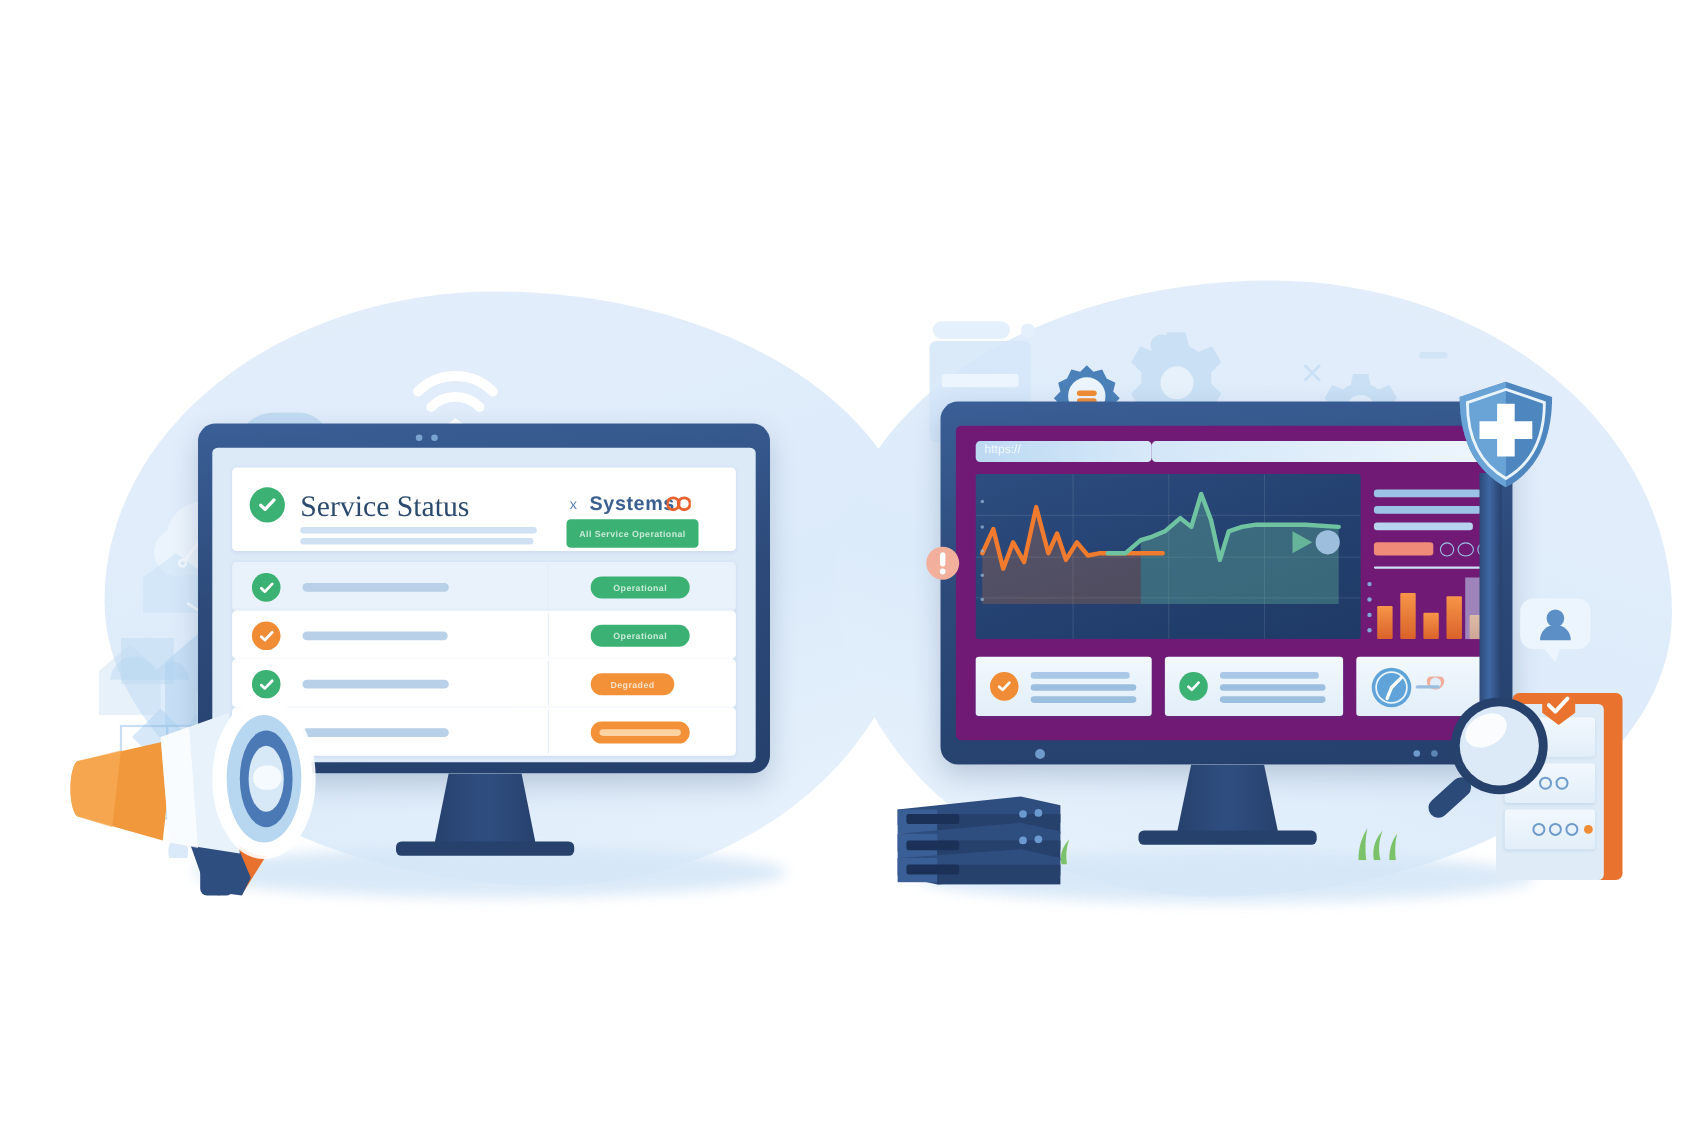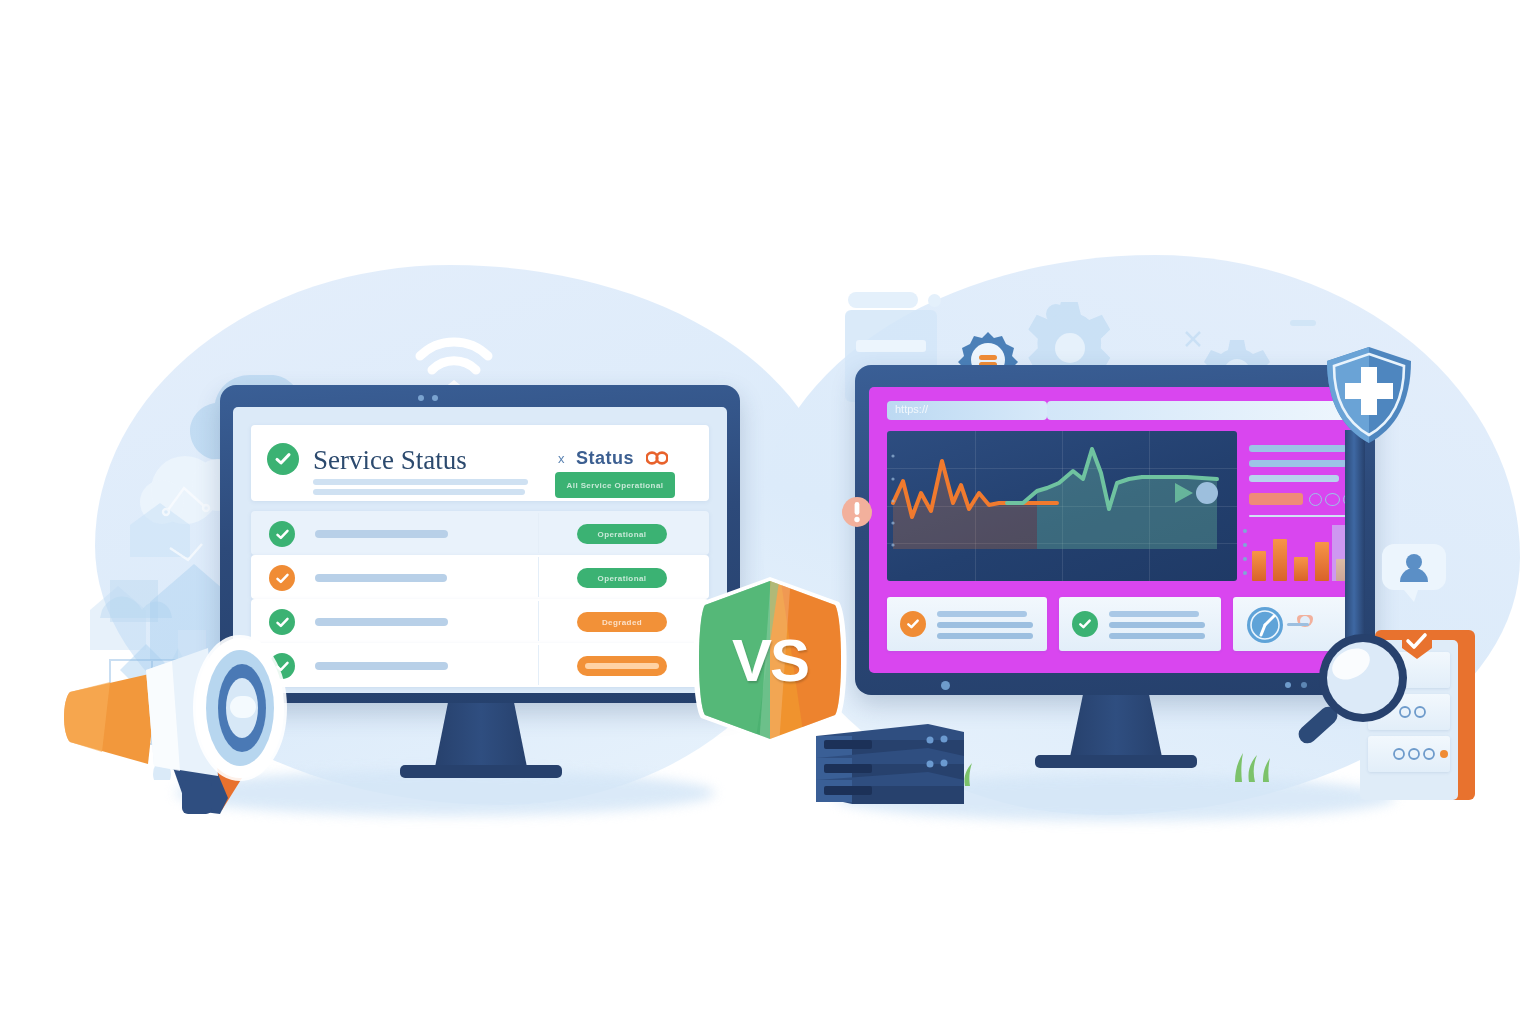--- a/index.html
+++ b/index.html
@@ -294,21 +294,21 @@
   </svg>
 
   <div class="deco-shape" style="left:845px;top:310px;width:92px;height:92px;background:#d3e6f8;border-radius:6px;opacity:.85"></div>
   <div class="deco-shape" style="left:856px;top:340px;width:70px;height:12px;background:#ecf5fd;border-radius:3px;opacity:1"></div>
   <div class="deco-shape" style="left:848px;top:292px;width:70px;height:16px;background:#e4f0fb;border-radius:8px;opacity:1"></div>
   <div class="deco-shape" style="left:928px;top:294px;width:13px;height:13px;background:#e4f0fb;border-radius:50%;opacity:1"></div>
 
   <div class="ground" style="left:175px;top:770px;width:540px;height:46px;"></div>
   <div class="ground" style="left:835px;top:775px;width:560px;height:46px;"></div>
 
-  <div class="monitor" style="left:180px;top:385px;width:520px;height:410px;margin-left:40px;">
+  <div class="monitor" style="left:180px;top:385px;width:520px;height:410px;">
 
     <svg style="position:absolute;left:190px;top:-55px;width:88px;height:62px;" viewBox="0 0 88 62">
       <g fill="none" stroke="#ffffff" stroke-width="9" stroke-linecap="round">
         <path d="M10 26 a48 48 0 0 1 68 0"></path>
         <path d="M22 40 a31 31 0 0 1 44 0"></path>
       </g>
       <path d="M44 50 l10 8 -10 10 -10 -10z" fill="#ffffff"></path>
     </svg>
 
     <div class="monitor-frame" style="left:0;top:0;width:520px;height:318px;"></div>
@@ -321,21 +321,21 @@
 
       <div class="check green" style="left:34px;top:36px;width:32px;height:32px;">
         <svg width="18" height="18" viewBox="0 0 18 18">
             <path d="M3 9.4 L7 13 L15 4.6" stroke="#ffffff" stroke-width="3" fill="none" stroke-linecap="round" stroke-linejoin="round"></path>
           </svg>
       </div>
 
       <div class="headline" style="left:80px;top:38px;font-size:27px;line-height:30px;">Service Status</div>
 
       <div class="logo-text" style="left:325px;top:44px;font-size:13px;color:#5b83b2;font-weight:400;">x</div>
-      <div class="logo-text" style="left:343px;top:41px;font-size:18px;">Status</div>
+      <div class="logo-text" style="left:343px;top:41px;font-size:18px;">Systems</div>
       <svg style="position:absolute;left:413px;top:44px;width:22px;height:14px;" viewBox="0 0 22 14">
         <circle cx="6" cy="7" r="5.4" fill="none" stroke="#e8622c" stroke-width="2.6"></circle>
         <circle cx="16" cy="7" r="5.4" fill="none" stroke="#e8622c" stroke-width="2.6"></circle>
       </svg>
 
       <div class="bar light" style="left:80px;top:72px;width:215px;height:6px;"></div>
       <div class="bar light" style="left:80px;top:82px;width:212px;height:6px;"></div>
 
       <div class="pill green" style="left:322px;top:65px;width:120px;height:26px;border-radius:4px;font-size:8px;">All Service Operational</div>
 
@@ -360,42 +360,42 @@
       <div class="pill green" style="left:344px;top:161px;width:90px;height:20px;">Operational</div>
 
       <div class="status-card" style="left:18px;top:192px;width:458px;height:44px;"></div>
       <div class="check green" style="left:36px;top:202px;width:26px;height:26px;">
         <svg width="15" height="15" viewBox="0 0 18 18">
             <path d="M3 9.4 L7 13 L15 4.6" stroke="#ffffff" stroke-width="3" fill="none" stroke-linecap="round" stroke-linejoin="round"></path>
           </svg>
       </div>
       <div class="bar" style="left:82px;top:211px;width:133px;height:8px;"></div>
       <div class="row-divider-v" style="left:305px;top:194px;height:40px;"></div>
-      <div class="pill orange" style="left:344px;top:205px;width:90px;height:20px;">Degraded</div>
+      <div class="pill orange" style="left:344px;top:205px;width:76px;height:20px;">Degraded</div>
 
       <div class="status-card" style="left:18px;top:236px;width:458px;height:44px;"></div>
       <div class="check green" style="left:36px;top:246px;width:26px;height:26px;">
         <svg width="15" height="15" viewBox="0 0 18 18">
             <path d="M3 9.4 L7 13 L15 4.6" stroke="#ffffff" stroke-width="3" fill="none" stroke-linecap="round" stroke-linejoin="round"></path>
           </svg>
       </div>
       <div class="bar" style="left:82px;top:255px;width:133px;height:8px;"></div>
       <div class="row-divider-v" style="left:305px;top:238px;height:40px;"></div>
       <div class="pill orange" style="left:344px;top:249px;width:90px;height:20px;"></div>
       <div class="bar" style="left:352px;top:256px;width:74px;height:6px;background:#ffd2a4;"></div>
     </div>
 
     <div class="monitor-neck" style="left:215px;top:318px;width:92px;height:64px;clip-path:polygon(14% 0,86% 0,100% 100%,0 100%);"></div>
     <div class="monitor-base" style="left:180px;top:380px;width:162px;height:13px;"></div>
   </div>
 
   <div class="monitor" style="left:855px;top:365px;width:520px;height:420px;">
     <div class="monitor-frame" style="left:0;top:0;width:520px;height:330px;"></div>
 
-    <div class="monitor-inner" style="left:14px;top:22px;width:492px;height:286px;background:#d946ef;">
+    <div class="monitor-inner" style="left:14px;top:22px;width:492px;height:286px;background:#701a75;">
 
       <div class="urlbar" style="left:18px;top:14px;width:160px;height:19px;"></div>
       <div class="urlbar-text" style="left:26px;top:16px;">https://</div>
       <div class="urlbar" style="left:178px;top:14px;width:310px;height:19px;background:linear-gradient(90deg,#d2e6f8,#eef6fd);"></div>
 
       <div class="chart-panel" style="left:18px;top:44px;width:350px;height:150px;">
 
         <div class="grid-line" style="left:88px;top:0;width:1px;height:150px;"></div>
         <div class="grid-line" style="left:175px;top:0;width:1px;height:150px;"></div>
         <div class="grid-line" style="left:262px;top:0;width:1px;height:150px;"></div>
@@ -603,33 +603,14 @@
     <circle cx="78" cy="58" r="36" fill="#dceaf8"></circle>
     <ellipse cx="66" cy="44" rx="20" ry="14" fill="#ffffff" opacity=".85" transform="rotate(-28 66 44)"></ellipse>
   </svg>
 
   <svg class="obj" style="left:840px;top:495px;width:34px;height:34px;z-index:45;" viewBox="0 0 34 34">
     <circle cx="17" cy="17" r="15" fill="#f2b09c"></circle>
     <rect x="14.6" y="7" width="4.8" height="13" rx="2.4" fill="#ffffff"></rect>
     <circle cx="17" cy="24.5" r="2.7" fill="#ffffff"></circle>
   </svg>
 
-  <div class="vs-badge" style="left:685px;top:575px;width:170px;height:170px;">
-    <svg style="position:absolute;inset:0;width:170px;height:170px;" viewBox="0 0 170 170">
-      <defs>
-        <clipPath id="hexclip">
-          <path d="M85 6 L150 30 C158 42 158 128 150 140 L85 164 L20 140 C12 128 12 42 20 30 Z"></path>
-        </clipPath>
-      </defs>
-
-      <path d="M85 2 L154 27 C164 41 164 129 154 143 L85 168 L16 143 C6 129 6 41 16 27 Z" fill="#ffffff"></path>
-      <g clip-path="url(#hexclip)">
-        <rect x="0" y="0" width="85" height="170" fill="#4cb271"></rect>
-        <rect x="85" y="0" width="85" height="170" fill="#f0932e"></rect>
-        <path d="M0 0 L95 0 L70 170 L0 170 Z" fill="#5dbd7d" opacity=".55"></path>
-        <path d="M95 0 L170 0 L170 170 L120 170 Z" fill="#e8722e" opacity=".45"></path>
-        <path d="M86 0 L74 170 L94 170 L106 0 Z" fill="#ffffff" opacity=".18"></path>
-      </g>
-    </svg>
-    <div class="vs-text">VS</div>
-  </div>
 
 </div>
 
 </body></html>

